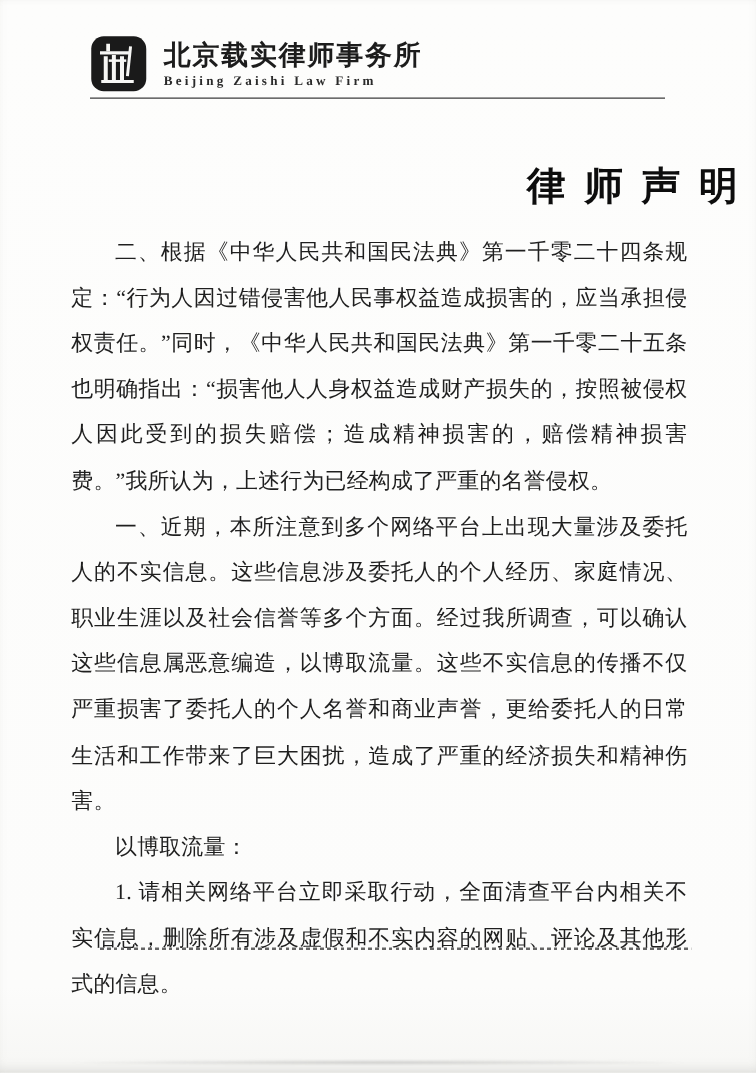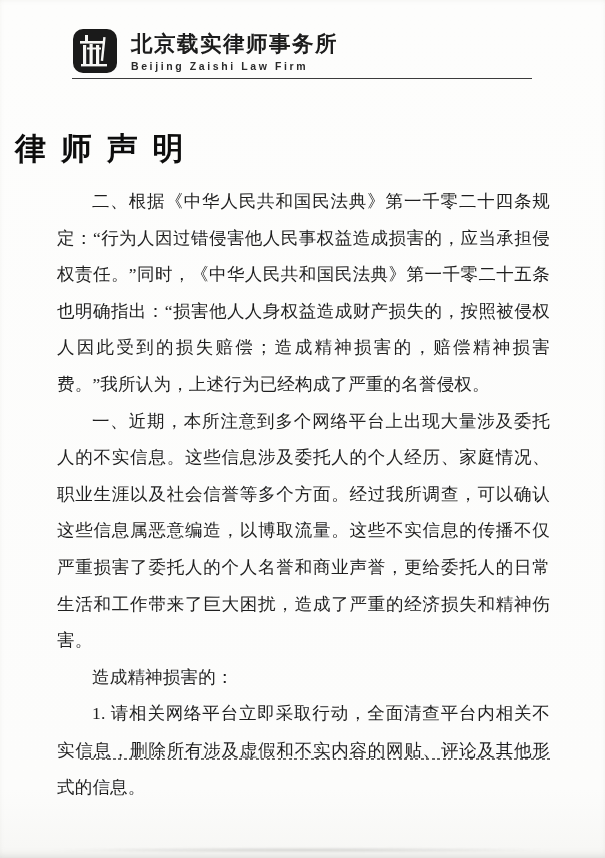--- a/index.html
+++ b/index.html
@@ -25,34 +25,34 @@
     display:block;
   }
   .firm-names{display:flex;flex-direction:column;margin-top:1px;}
   .firm-cn{
     font-family:"Liberation Sans", sans-serif;
     font-weight:bold;
     font-size:21.5px;line-height:26px;
     letter-spacing:1.5px;color:#1c1c1c;
   }
   .firm-en{
-    font-family:Liberation Sans, sans-serif;
+    font-family:Liberation Serif, serif;
     font-weight:bold;
     font-size:10.5px;line-height:14px;
     letter-spacing:2.6px;color:#2a2a2a;
     margin-top:2px;
   }
   .header-rule{
     position:absolute;top:78px;left:72px;width:460px;height:0;
     border-top:1.6px solid #3c3c3c;
   }
   
   .doc-title{
     position:absolute;top:129px;left:0;right:0;
-    text-align:left;
+    text-align:right;
     font-family:"Liberation Sans", sans-serif;
     font-weight:bold;
     font-size:31px;line-height:40px;
     letter-spacing:0.48em;
     text-indent:0.48em; 
     color:#0d0d0d;
   }
   
   .doc-body{
     position:absolute;top:183px;left:57px;width:493px;
@@ -104,21 +104,21 @@
       <div class="firm-en">Beijing Zaishi Law Firm</div>
     </div>
   </div>
   <div class="header-rule"></div>
 
   <div class="doc-title">律师声明</div>
 
   <div class="doc-body">
     <p>二、根据《中华人民共和国民法典》第一千零二十四条规定：“行为人因过错侵害他人民事权益造成损害的，应当承担侵权责任。”同时，《中华人民共和国民法典》第一千零二十五条也明确指出：“损害他人人身权益造成财产损失的，按照被侵权人因此受到的损失赔偿；造成精神损害的，赔偿精神损害费。”我所认为，上述行为已经构成了严重的名誉侵权。</p>
     <p>一、近期，本所注意到多个网络平台上出现大量涉及委托人的不实信息。这些信息涉及委托人的个人经历、家庭情况、职业生涯以及社会信誉等多个方面。经过我所调查，可以确认这些信息属恶意编造，以博取流量。这些不实信息的传播不仅严重损害了委托人的个人名誉和商业声誉，更给委托人的日常生活和工作带来了巨大困扰，造成了严重的经济损失和精神伤害。</p>
-    <p>造成精神损害的：</p>
+    <p>以博取流量：</p>
     <p>1. 请相关网络平台立即采取行动，全面清查平台内相关不实信息，删除所有涉及虚假和不实内容的网贴、评论及其他形式的信息。</p>
 
   </div>
 
   <div class="footer-divider"></div>
   <div class="scan-shadow-bottom"></div>
   <div class="scan-tint-edges"></div>
 </div>
 
 </body></html>

